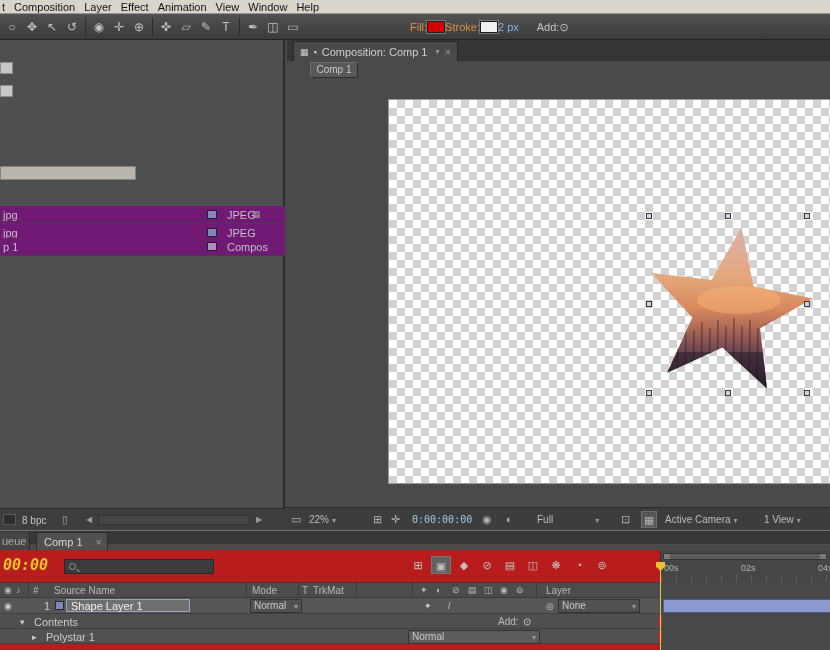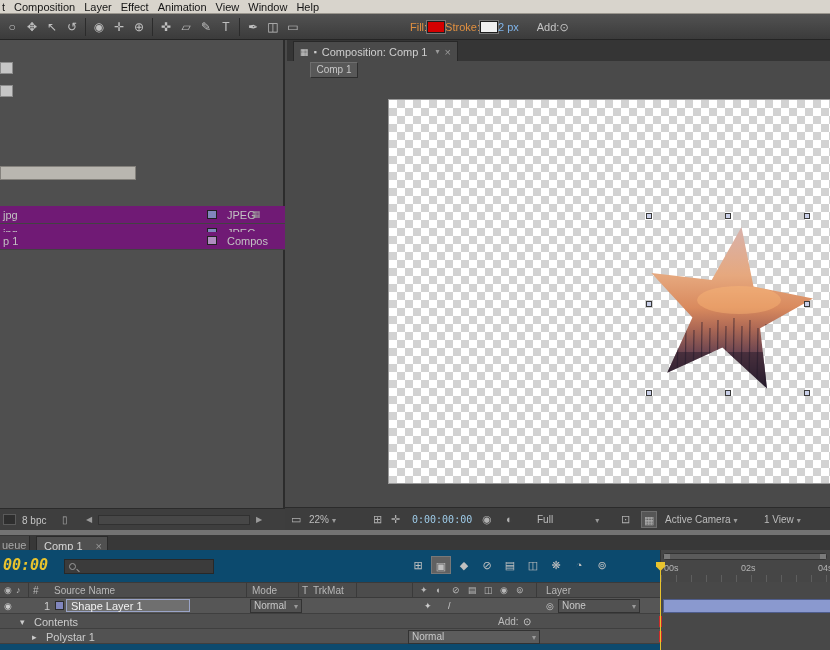--- a/index.html
+++ b/index.html
@@ -65,27 +65,27 @@
 
   
   #comp-footer{position:absolute;left:285px;top:507px;width:545px;height:23px;background:#3d3d3d;border-top:1px solid #2b2b2b;font-size:10px;color:#bdbdbd}
   #comp-footer .w{position:absolute;top:0;height:23px;line-height:23px;white-space:nowrap}
   #comp-footer .ic{color:#b0b0b0;font-size:11px}
   #comp-footer .tc{font-family:"DejaVu Sans Mono",monospace;color:#9ecbe8}
   #comp-footer .active-ic{background:#565656;border:1px solid #6e6e6e;padding:0 2px;line-height:17px;height:17px;top:3px}
   .dd-arrow{color:#9a9a9a;font-size:8px;margin-left:3px}
 
   
-  #tl-tabs{position:absolute;left:0;top:530px;width:830px;height:20px;background:#383838;border-top:5px solid #737373}
+  #tl-tabs{position:absolute;left:0;top:530px;width:830px;height:14px;background:#383838;border-top:1px solid #737373}
   #tab-queue{position:absolute;left:0;top:1px;width:30px;height:19px;background:#454545;border-right:1px solid #2a2a2a;font-size:11px;color:#a8a8a8;line-height:19px;padding-left:2px}
   #tab-comp1{position:absolute;left:36px;top:1px;width:72px;height:19px;background:#505050;border:1px solid #2a2a2a;border-bottom:none;font-size:11px;color:#d6d6d6;line-height:18px;padding-left:7px}
   #tab-comp1 .x{position:absolute;right:5px;top:0;color:#999}
 
   
-  #timeline{position:absolute;left:0;top:550px;width:830px;height:100px;background:#0c4a6e}
+  #timeline{position:absolute;left:0;top:550px;width:830px;height:100px;background:#b91c1c}
   #tl-timecode{position:absolute;left:3px;top:6px;font-family:"DejaVu Sans Mono",monospace;font-size:15px;font-weight:bold;color:#e8c32e;font-style:italic}
   #tl-search{position:absolute;left:64px;top:9px;width:150px;height:15px;background:#3b3b3b;border:1px solid #282828}
   #tl-search .mag{position:absolute;left:4px;top:3px;width:7px;height:7px;border:1px solid #9a9a9a;border-radius:50%}
   #tl-search .mag::after{content:"";position:absolute;left:6px;top:6px;width:4px;height:1px;background:#9a9a9a;transform:rotate(45deg)}
   #tl-search input{position:absolute;left:16px;top:1px;width:130px;height:11px;background:transparent;border:none;color:#ccc;font-size:10px;outline:none}
   #tl-icons{position:absolute;left:408px;top:6px;display:flex;gap:3px}
   #tl-icons span{width:20px;height:18px;line-height:18px;text-align:center;color:#c0c0c0;font-size:11px}
   #tl-icons .on{background:#616161;border:1px solid #787878}
 
   #ruler{position:absolute;left:660px;top:0;width:170px;height:32px;background:#464646;border-left:1px solid #333}
@@ -170,21 +170,21 @@
     <span class="nm">jpg</span>
     <span class="chip" style="background: rgb(129, 134, 189);"></span>
     <span class="tp">JPEG</span>
     <span class="badge">▦</span>
   </div>
   <div class="proj-row" style="top:224px">
     <span class="nm">jpg</span>
     <span class="chip" style="background: rgb(129, 134, 189);"></span>
     <span class="tp">JPEG</span>
   </div>
-  <div class="proj-row" style="top:232px">
+  <div class="proj-row" style="top:238px">
     <span class="nm">p 1</span>
     <span class="chip" style="background: rgb(176, 140, 192);"></span>
     <span class="tp">Compos</span>
   </div>
 
   <div id="left-footer">
     <span class="chip8"></span>
     <span class="bpc">8 bpc</span>
     <span class="trash">▯</span>
     <span class="arrL">◀</span>

